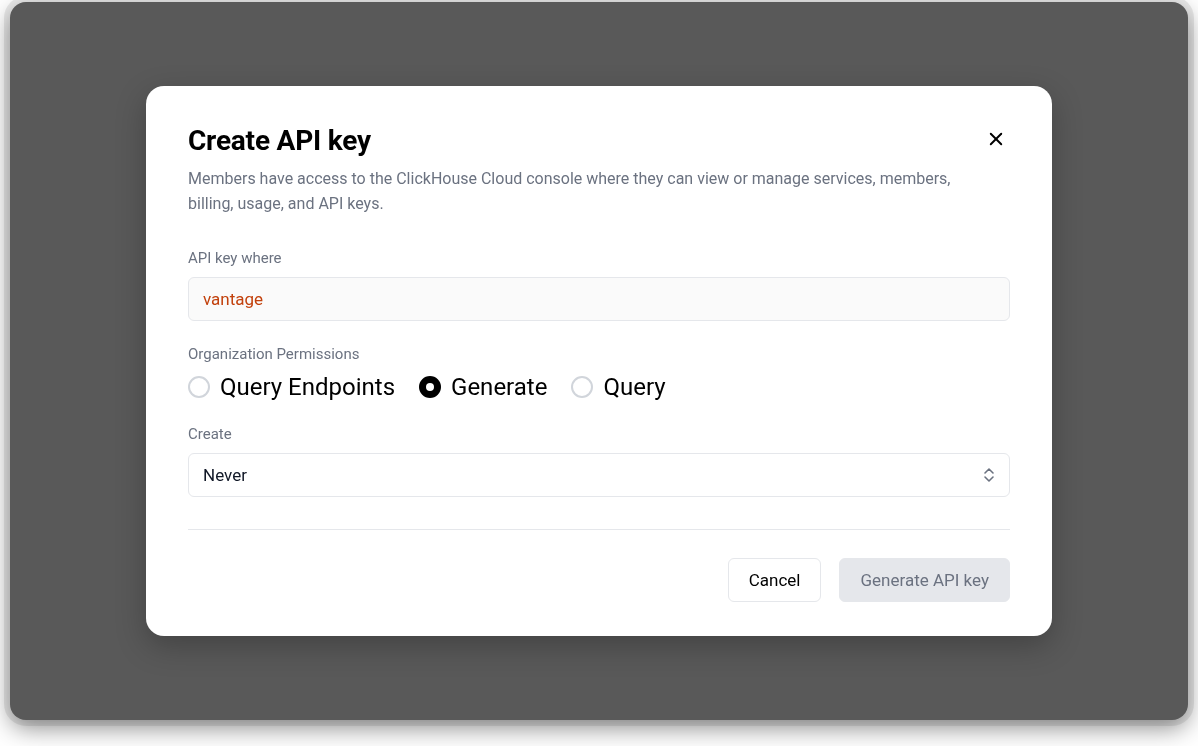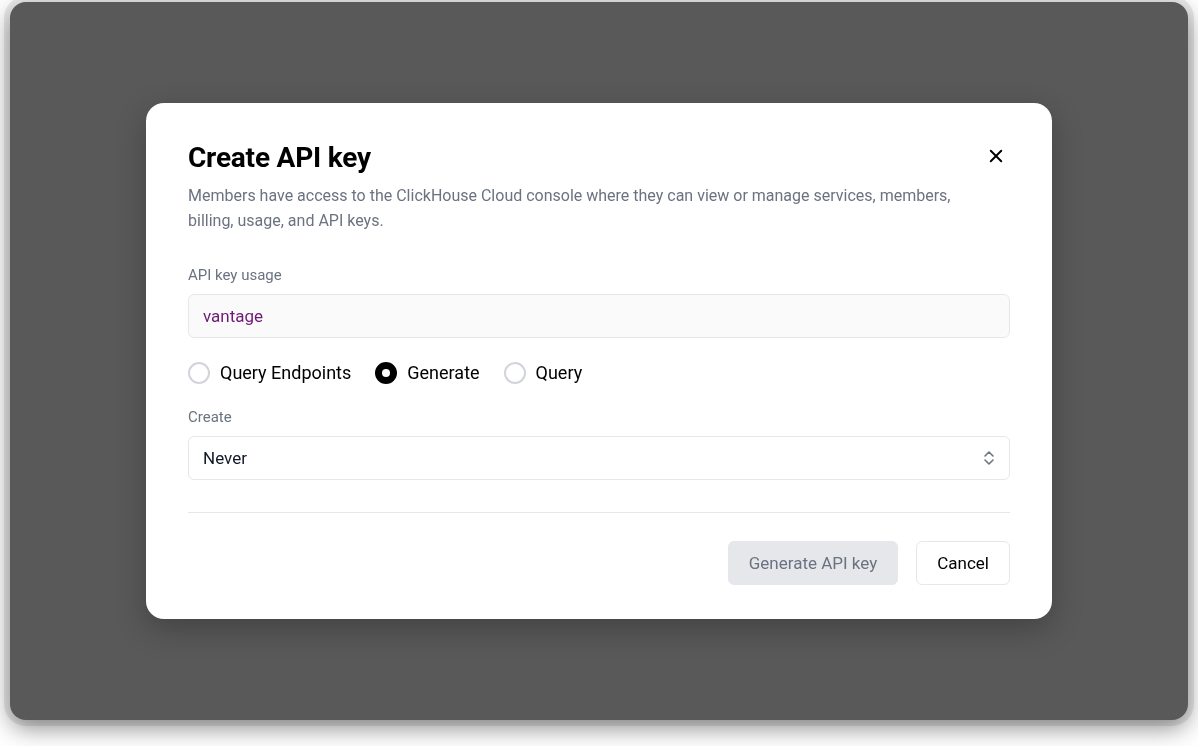--- a/index.html
+++ b/index.html
@@ -74,21 +74,21 @@
       margin-bottom: 10px;
       display: block;
     }
     .text-input {
       width: 100%;
       height: 44px;
       border: 1px solid #e5e7eb;
       border-radius: 6px;
       padding: 0 14px;
       font-size: 17px;
-      color: #701a75;
+      color: #c2410c;
       background: #fafafa;
       margin-bottom: 24px;
       font-family: inherit;
     }
     .radio-row {
       display: flex;
       gap: 24px;
       align-items: center;
       margin-bottom: 24px;
     }
@@ -113,21 +113,21 @@
       background: #000000;
     }
     .radio-circle.selected::after {
       content: "";
       width: 8px;
       height: 8px;
       background: #ffffff;
       border-radius: 50%;
     }
     .radio-label {
-      font-size: 18px;
+      font-size: 24px;
       color: #000000;
     }
     .select-wrap {
       position: relative;
       width: 100%;
       margin-bottom: 32px;
     }
     .select-box {
       width: 100%;
       height: 44px;
@@ -192,23 +192,24 @@
           <svg viewBox="0 0 24 24" fill="none" stroke="currentColor" stroke-width="2.5" stroke-linecap="round">
             <line x1="5" y1="5" x2="19" y2="19"></line>
             <line x1="19" y1="5" x2="5" y2="19"></line>
           </svg>
         </span>
       </button>
     </div>
 
     <p class="modal-desc">Members have access to the ClickHouse Cloud console where they can view or manage services, members, billing, usage, and API keys.</p>
 
-    <label class="field-label">API key usage</label>
+    <label class="field-label">API key where</label>
     <input type="text" class="text-input" value="vantage" style="">
 
+    <label class="field-label">Organization Permissions</label>
     <div class="radio-row">
       <div class="radio-item">
         <span class="radio-circle"></span>
         <span class="radio-label">Query Endpoints</span>
       </div>
       <div class="radio-item">
         <span class="radio-circle selected"></span>
         <span class="radio-label">Generate</span>
       </div>
       <div class="radio-item">
@@ -228,18 +229,18 @@
           <svg viewBox="0 0 12 8" fill="none" stroke="currentColor" stroke-width="1.6" stroke-linecap="round" stroke-linejoin="round">
               <polyline points="2,2 6,6 10,2"></polyline>
             </svg>
         </span>
       </div>
     </div>
 
     <hr class="divider">
 
     <div class="footer">
+      <button class="btn btn-cancel">Cancel</button>
       <button class="btn btn-generate">Generate API key</button>
-      <button class="btn btn-cancel">Cancel</button>
     </div>
 
   </div>
 </div>
 
 </body></html>

